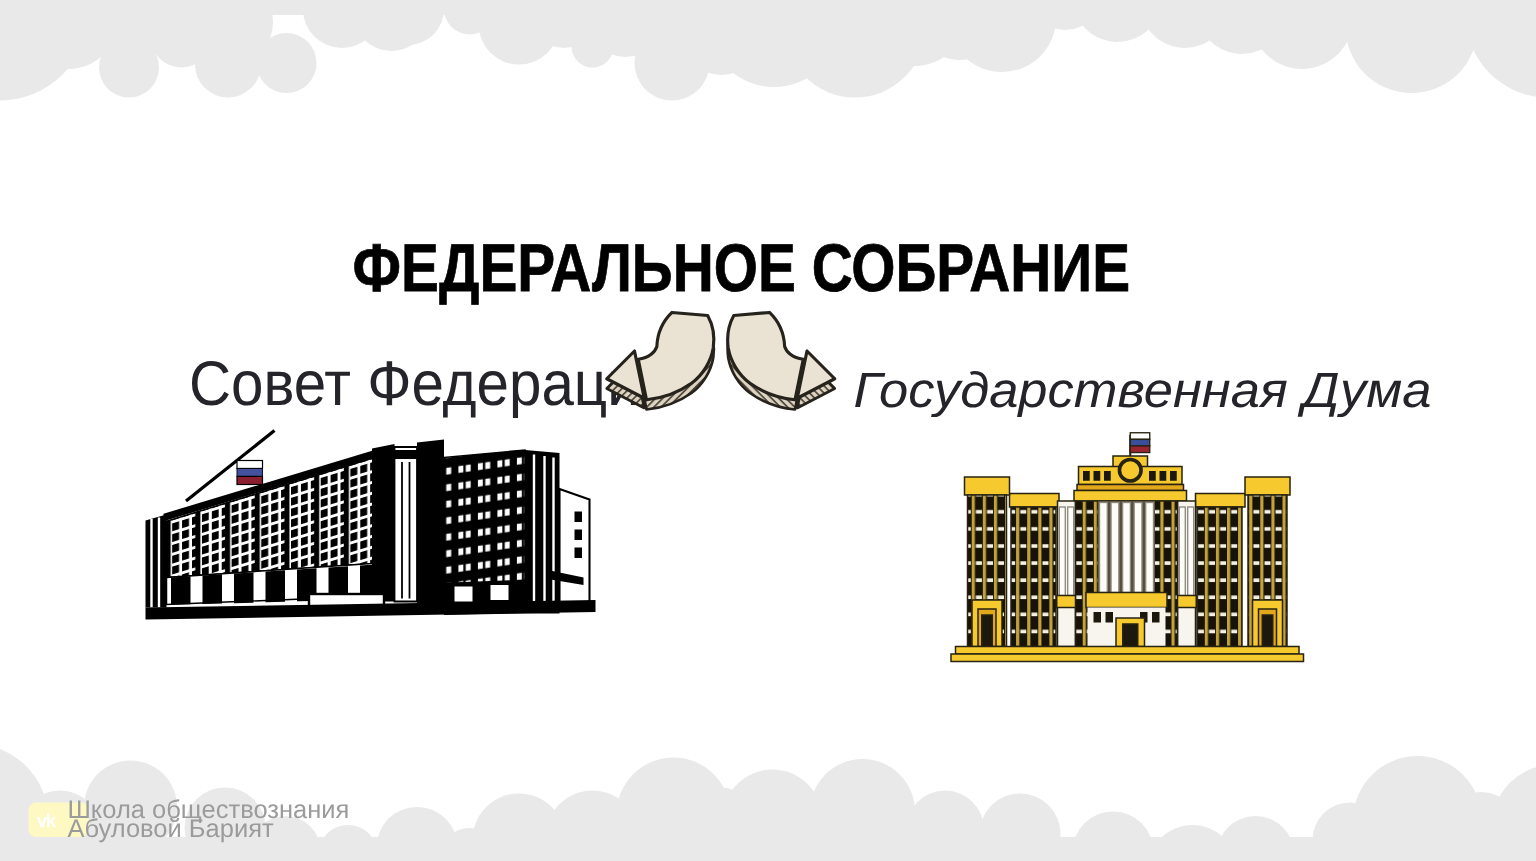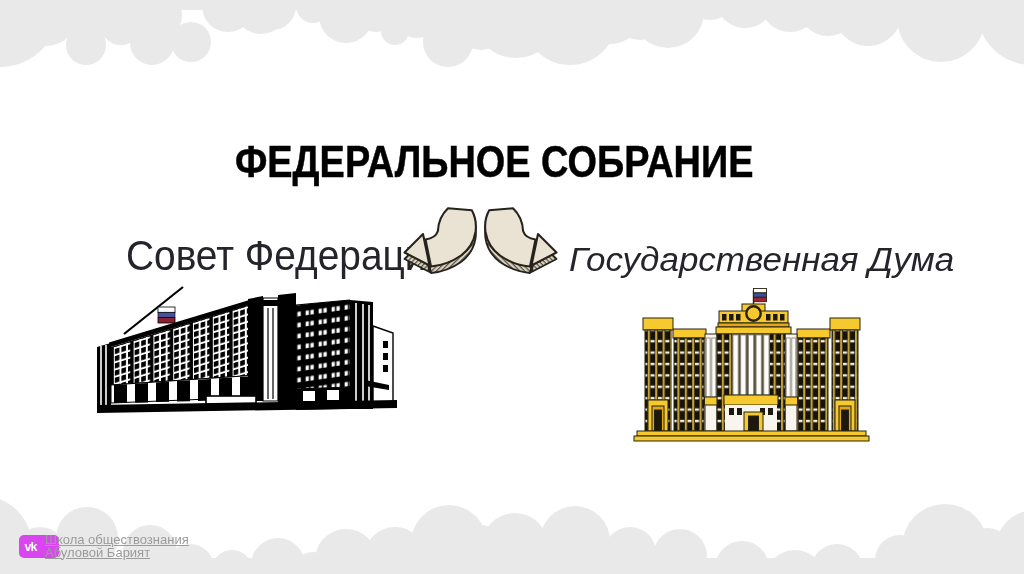--- a/index.html
+++ b/index.html
@@ -73,21 +73,21 @@
     <circle cx="742" cy="568" r="27"></circle>
     <circle cx="795" cy="580" r="30"></circle>
     <circle cx="837" cy="570" r="26"></circle>
     <circle cx="900" cy="560" r="25"></circle>
     <circle cx="945" cy="547" r="43"></circle>
     <circle cx="987" cy="556" r="28"></circle>
     <circle cx="1035" cy="550" r="40"></circle>
   </g>
 </svg>
 
-<div class="abs" style="left:235px;top:139px;">
+<div class="abs" style="left:235px;top:156px;">
   <span id="title" style="display:inline-block;transform-origin:0 0;transform:scaleX(0.842);font-weight:bold;font-size:45px;line-height:45px;color:#000;-webkit-text-stroke:0.5px #000;letter-spacing:0px;white-space:nowrap;">ФЕДЕРАЛЬНОЕ СОБРАНИЕ</span>
 </div>
 
 <div class="abs" style="left:126px;top:235px;">
   <span id="lbl1" style="display:inline-block;transform-origin:0 0;transform:scaleX(0.925);font-size:42px;line-height:42px;color:#24242a;white-space:nowrap;">Совет Федерации</span>
 </div>
 
 <div class="abs" style="left:569px;top:243px;font-style:italic;">
   <span id="lbl2" style="display:inline-block;transform-origin:0 0;transform:scaleX(1.06);font-size:33px;line-height:33px;color:#24242a;white-space:nowrap;">Государственная Дума</span>
 </div>
@@ -331,23 +331,23 @@
     </g>
 
     <rect x="111" y="126" width="19" height="19" fill="#f6ca2e"></rect>
     <rect x="115.5" y="130" width="10" height="15" fill="#1c180e"></rect>
 
     <rect x="4" y="145" width="229" height="5" fill="#f6ca2e"></rect>
     <rect x="1" y="150" width="235" height="5" fill="#f6ca2e"></rect>
   </g>
 </svg>
 
-<div class="abs" style="left:19px;top:535px;width:40px;height:23px;border-radius:5px;background:#d946ef;">
+<div class="abs" style="left:19px;top:535px;width:40px;height:23px;border-radius:5px;background:#fef9c3;">
   <svg width="23" height="23" viewBox="0 0 23 23">
     <text x="11.5" y="16" text-anchor="middle" font-family="Liberation Sans, sans-serif" font-weight="bold" font-size="12.5" letter-spacing="-1" fill="#fff">vk</text>
   </svg>
 </div>
 
-<div class="abs" style="left:45px;top:534px;font-size:13px;line-height:12.5px;color:#9b9b9b;text-decoration:underline;">
+<div class="abs" style="left:45px;top:534px;font-size:17px;line-height:12.5px;color:#9b9b9b;">
   Школа обществознания<br>Абуловой Барият
 </div>
 
 </div>
 
 </body></html>

